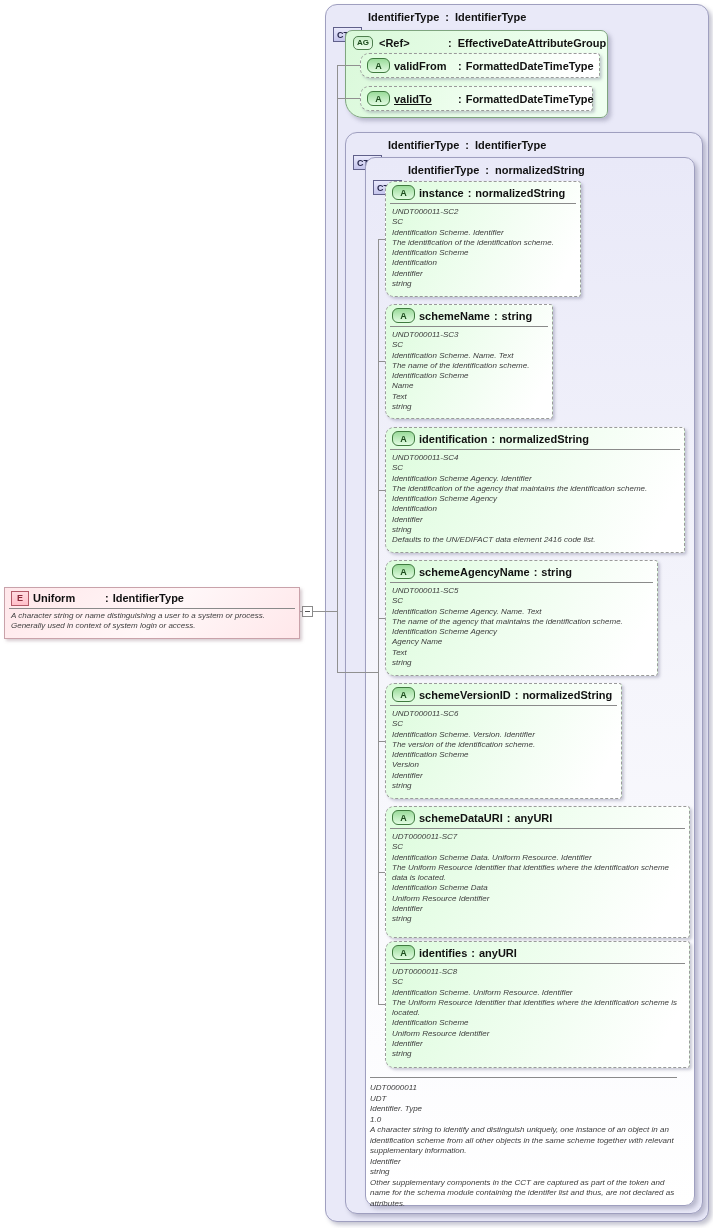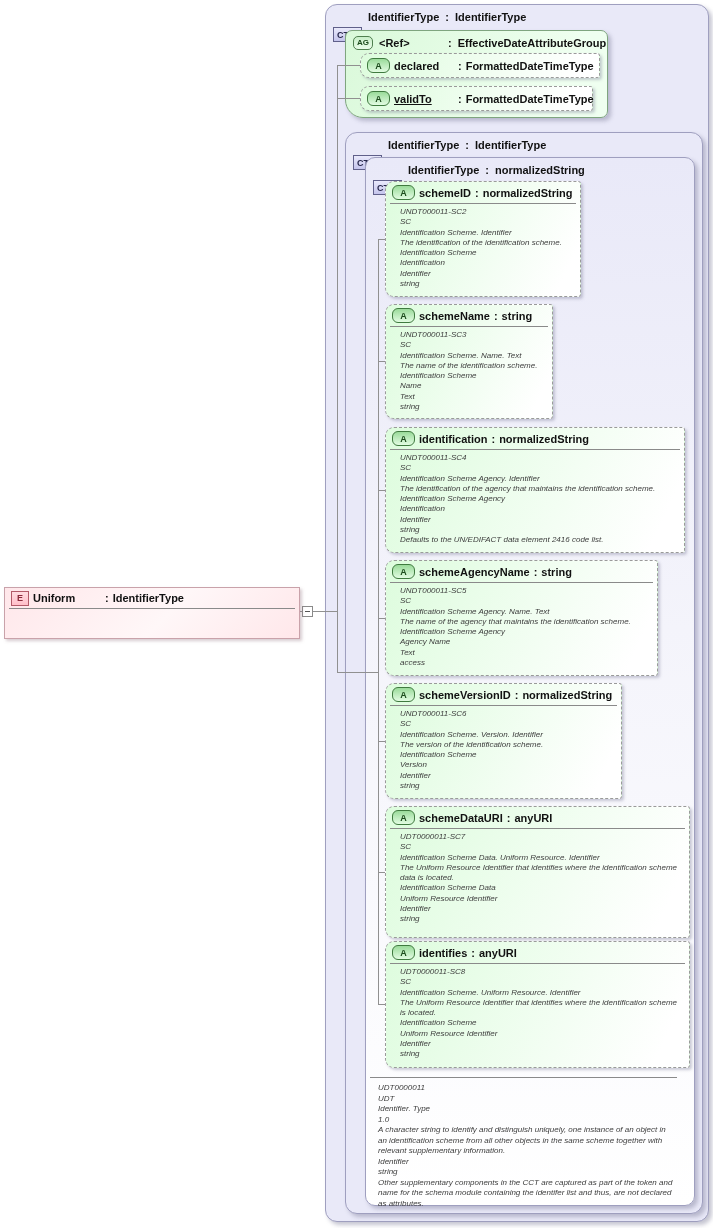--- a/index.html
+++ b/index.html
@@ -45,21 +45,21 @@
   .attr-head {
     display:flex; align-items:center; gap:4px;
     height:21px; padding-left:6px;
     font-size:11px; font-weight:bold; color:#111;
     white-space:nowrap;
   }
   .attr-head-only { height:100%; }
   .box-sep { height:1px; background:#8a8a8a; margin:0 4px; }
   .doc-text {
     font-size:8px; font-style:italic; color:#3d3d3d;
-    line-height:10.3px; padding:3px 6px 0 14px;
+    line-height:10.3px; padding:3px 6px 0 6px;
     white-space:pre-line;
   }
   .el-box {
     background:linear-gradient(135deg,#ffe7ea 0%, #fff7f8 55%, #ffe7ea 100%);
     border:1px solid #c9a2aa;
     box-shadow:2px 2px 3px rgba(140,110,120,0.35);
   }
 
   
   .icon-e {
@@ -178,43 +178,45 @@
     </div>
 
   <div class="abs el-box" style="left:4px;top:587px;width:296px;height:52px;">
     <div class="attr-head" style="height:20px;">
       <span class="icon-e">E</span>
       <span class="name-col-el">Uniform</span>
       <span>:</span>
       <span>IdentifierType</span>
     </div>
     <div class="el-sep"></div>
+    <div class="doc-text" style="padding-top:2px;">A character string or name distinguishing a user to a system or process.
+Generally used in context of system login or access.</div>
   </div>
 
   <div class="abs attr-box" style="left:360px;top:53px;width:240px;height:25px;">
     <div class="attr-head attr-head-only">
       <span class="icon-a">A</span>
-      <span class="name-col" style="min-width:60px;">declared</span>
+      <span class="name-col" style="min-width:60px;">validFrom</span>
       <span>:</span>
       <span>FormattedDateTimeType</span>
     </div>
   </div>
   <div class="abs attr-box" style="left:360px;top:86px;width:233px;height:25px;">
     <div class="attr-head attr-head-only">
       <span class="icon-a">A</span>
       <span class="name-col" style="min-width:60px;text-decoration:underline;">validTo</span>
       <span>:</span>
       <span>FormattedDateTimeType</span>
     </div>
   </div>
 
   <div class="abs attr-box" style="left:385px;top:181px;width:196px;height:116px;">
     <div class="attr-head">
       <span class="icon-a">A</span>
-      <span>schemeID</span>
+      <span>instance</span>
       <span>:</span>
       <span>normalizedString</span>
     </div>
     <div class="box-sep"></div>
     <div class="doc-text">UNDT000011-SC2
 SC
 Identification Scheme. Identifier
 The identification of the identification scheme.
 Identification Scheme
 Identification
@@ -267,21 +269,21 @@
       <span>string</span>
     </div>
     <div class="box-sep"></div>
     <div class="doc-text">UNDT000011-SC5
 SC
 Identification Scheme Agency. Name. Text
 The name of the agency that maintains the identification scheme.
 Identification Scheme Agency
 Agency Name
 Text
-access</div>
+string</div>
   </div>
 
   <div class="abs attr-box" style="left:385px;top:683px;width:237px;height:116px;">
     <div class="attr-head">
       <span class="icon-a">A</span>
       <span>schemeVersionID</span>
       <span>:</span>
       <span>normalizedString</span>
     </div>
     <div class="box-sep"></div>

